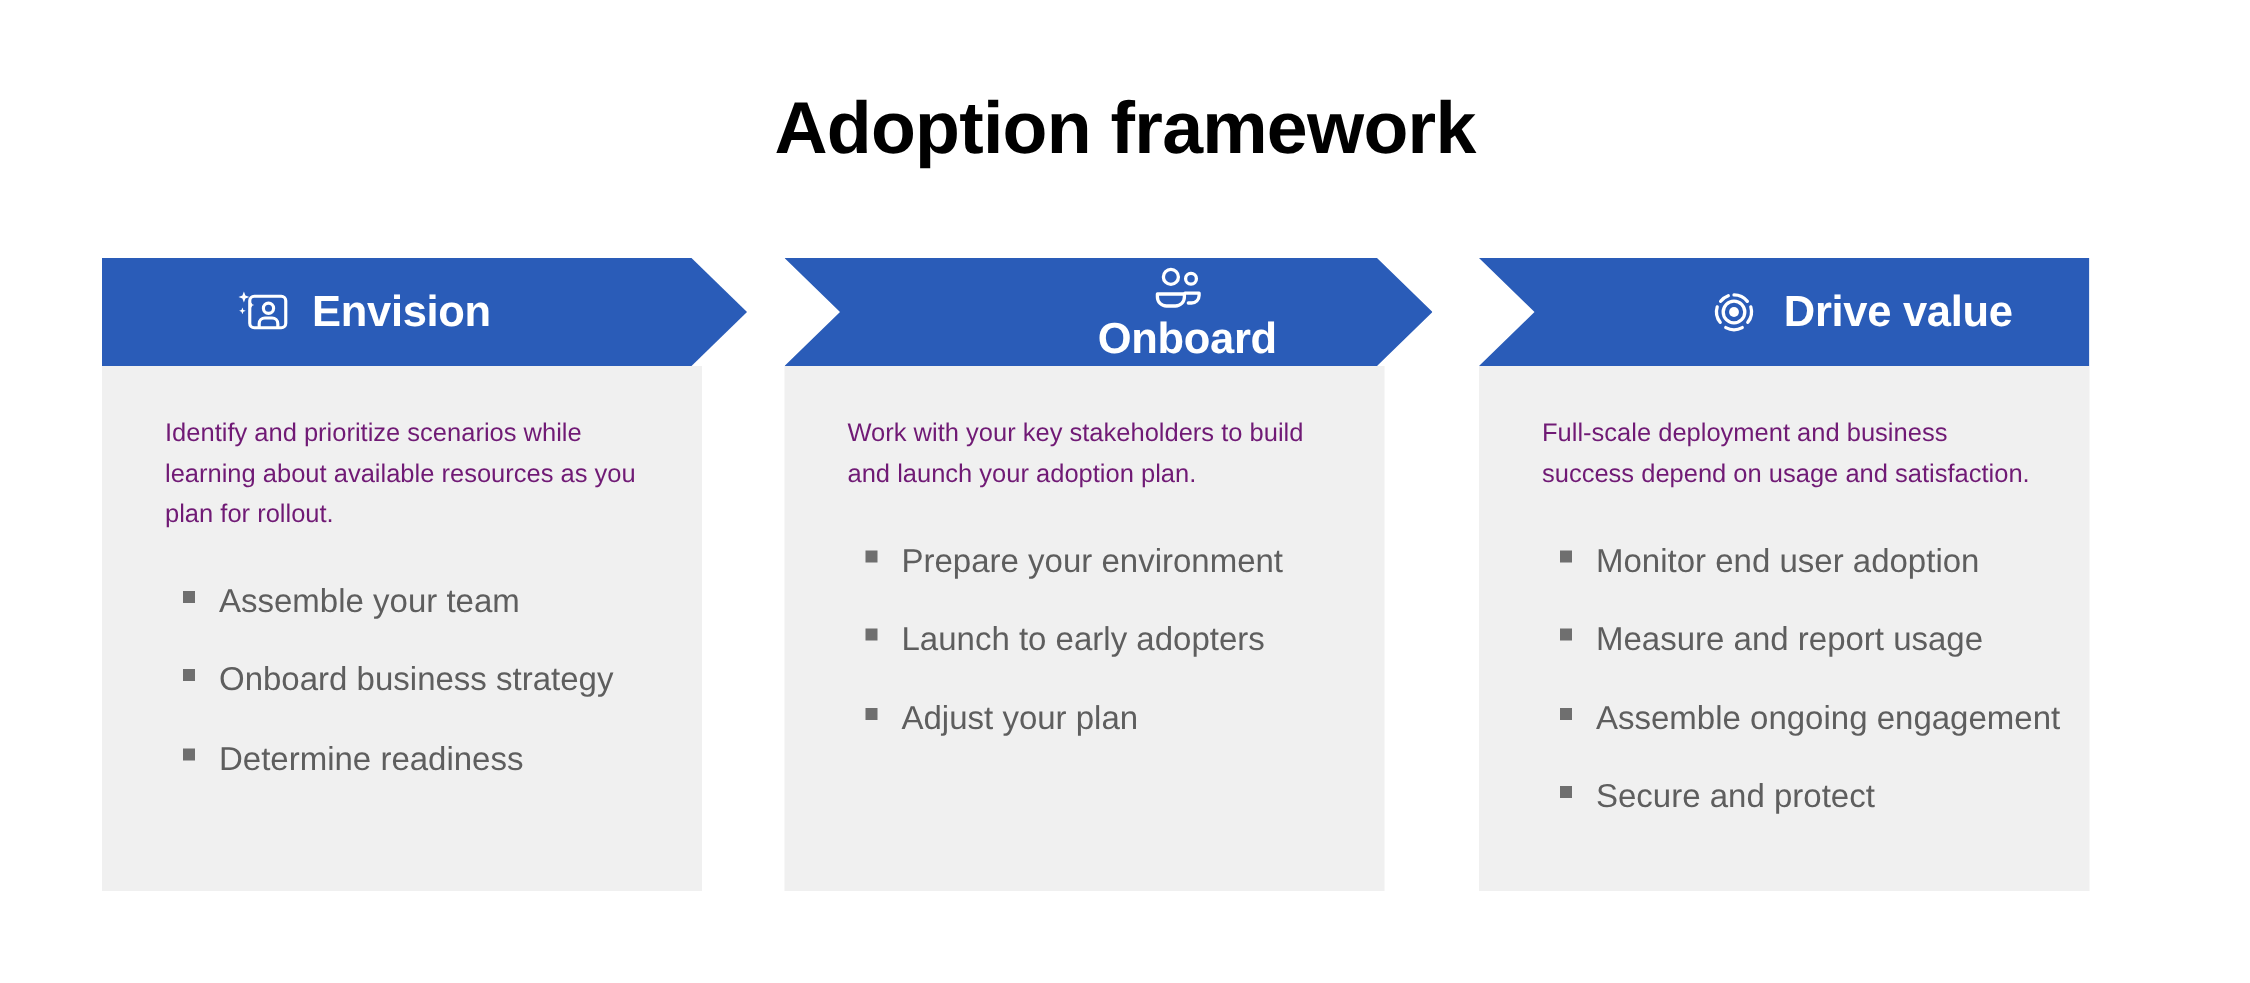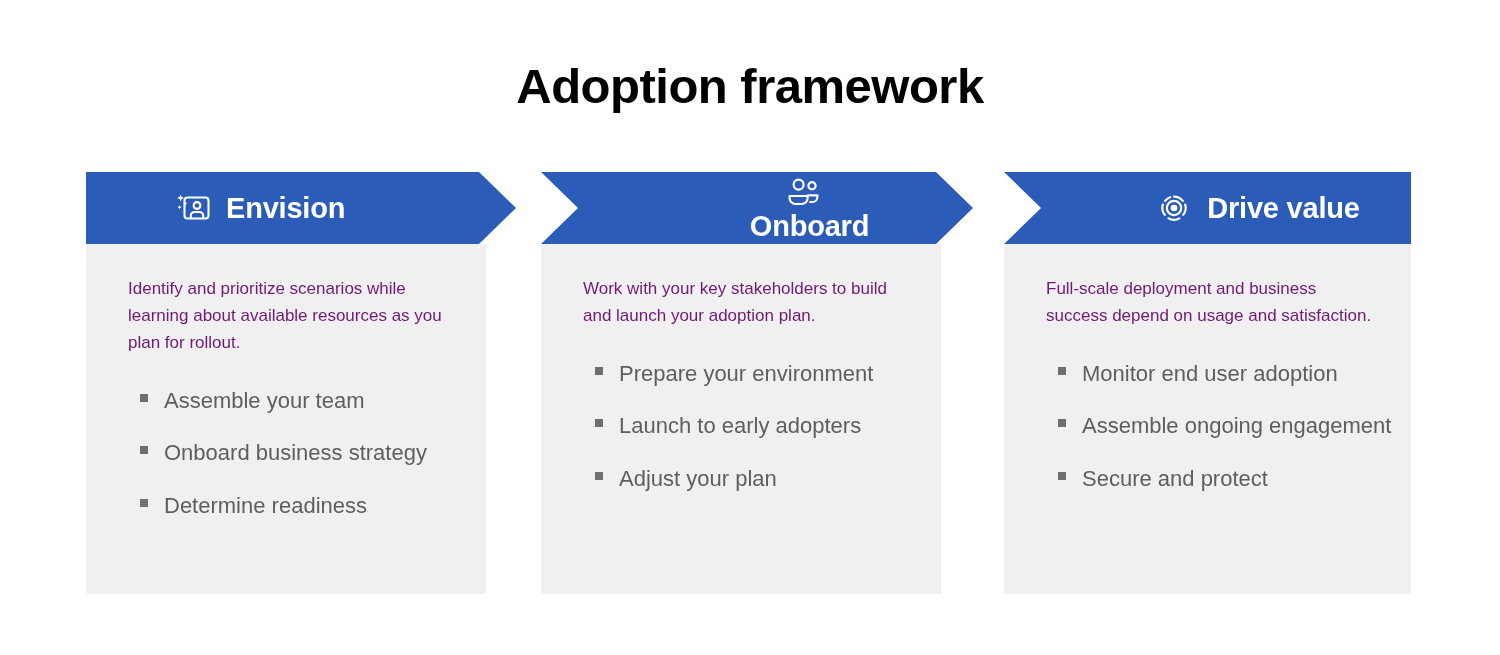--- a/index.html
+++ b/index.html
@@ -25,21 +25,21 @@
     font-size: 49px;
     font-weight: bold;
     color: #000000;
     letter-spacing: -0.5px;
     line-height: 1.15;
   }
 
   #framework {
     position: absolute;
     top: 172px;
-    left: 86px;
+    left: 68px;
     width: 1210px;
     height: 422px;
   }
 
   .stage {
     position: absolute;
     top: 0;
     width: 402px;
     height: 422px;
   }
@@ -230,20 +230,24 @@
     </div>
     <div class="panel">
       <p class="panel-desc">Full-scale deployment and business success depend on usage and satisfaction.</p>
       <ul class="bullets">
         <li>
           <span class="bullet-marker"></span>
           <span>Monitor end user adoption</span>
         </li>
         <li>
           <span class="bullet-marker"></span>
+          <span>Measure and report usage</span>
+        </li>
+        <li>
+          <span class="bullet-marker"></span>
           <span>Assemble ongoing engagement</span>
         </li>
         <li>
           <span class="bullet-marker"></span>
           <span>Secure and protect</span>
         </li>
       </ul>
     </div>
   </div>
 

